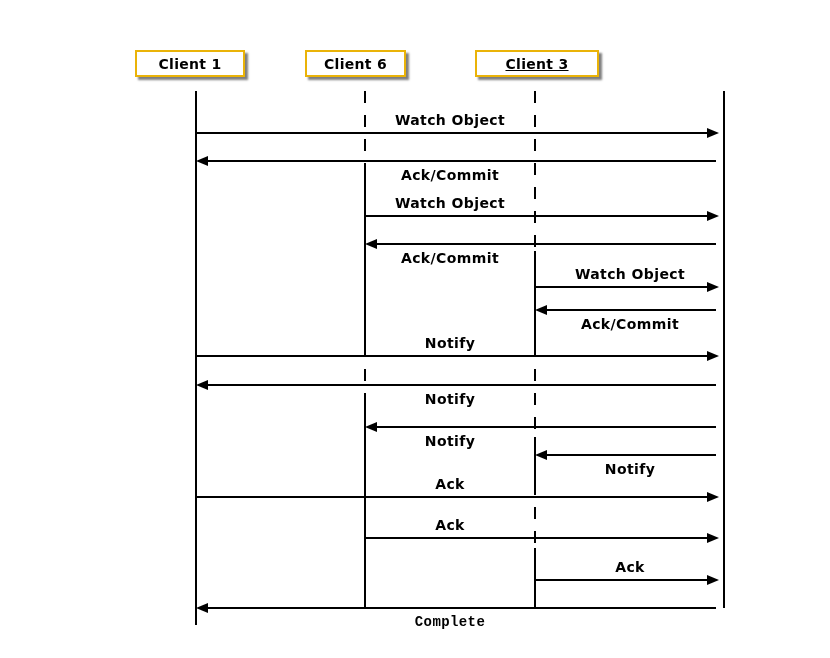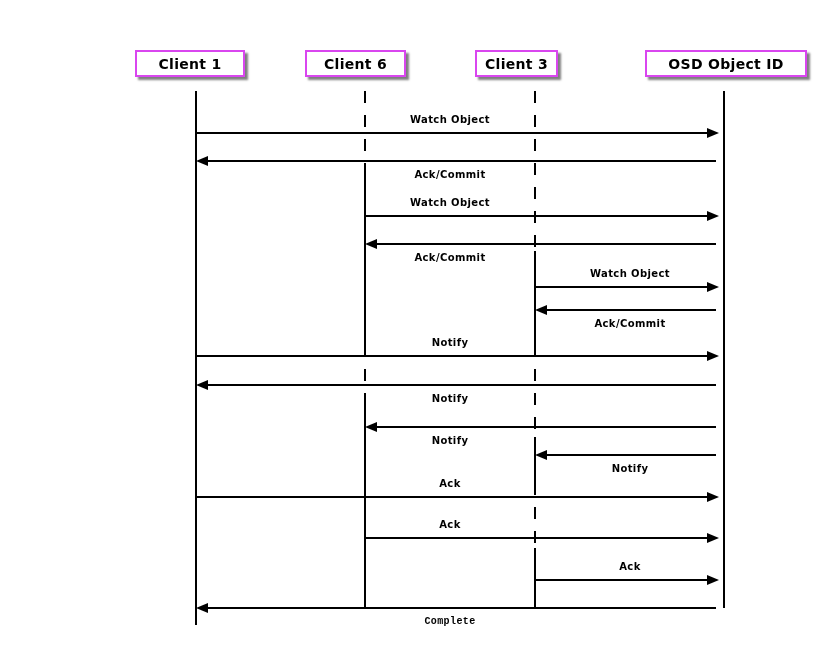--- a/index.html
+++ b/index.html
@@ -3,54 +3,51 @@
 <meta charset="utf-8">
 <style>
   html,body{margin:0;padding:0;background:#ffffff;}
   #canvas{
     position:relative;width:830px;height:658px;background:#ffffff;
     font-family:"DejaVu Sans","Liberation Sans",sans-serif;color:#000;
     overflow:hidden;
   }
   .actor-box{
     position:absolute;top:50px;height:27px;box-sizing:border-box;
-    background:#ffffff;border:2px solid #d946ef;
+    background:#ffffff;border:2px solid #eab308;
     box-shadow:3px 3px 2px rgba(0,0,0,0.5);
     display:flex;align-items:center;justify-content:center;
     font-size:14px;font-weight:bold;letter-spacing:0.3px;white-space:nowrap;
   }
   .lifeline{position:absolute;width:2px;background:#000000;}
   .lifeline.dashed{
     background:repeating-linear-gradient(to bottom,#000000 0 12px,transparent 12px 24px);
   }
   .mline{position:absolute;height:2px;background:#000000;}
   .ahead{position:absolute;width:0;height:0;border-top:5px solid transparent;border-bottom:5px solid transparent;}
   .ahead.r{border-left:12px solid #000000;}
   .ahead.l{border-right:12px solid #000000;}
   .mlabel{
-    position:absolute;font-size:10px;font-weight:bold;letter-spacing:0.4px;
+    position:absolute;font-size:14px;font-weight:bold;letter-spacing:0.4px;
     text-align:center;line-height:16px;white-space:nowrap;
   }
 </style>
 </head>
 <body>
 
 <div id="canvas">
 
   <div class="actor-box" style="left:135px;width:110px;">
     <span>Client 1</span>
   </div>
   <div class="actor-box" style="left:305px;width:101px;">
     <span>Client 6</span>
   </div>
-  <div class="actor-box" style="left:475px;width:83px;">
+  <div class="actor-box" style="left:475px;width:124px;text-decoration:underline;">
     <span>Client 3</span>
-  </div>
-  <div class="actor-box" style="left:645px;width:162px;">
-    <span>OSD Object ID</span>
   </div>
 
   <div class="lifeline" style="left:195px;top:91px;height:534px;"></div>
 
   <div class="lifeline dashed" style="left:364px;top:91px;height:77px;"></div>
   <div class="lifeline" style="left:364px;top:168px;height:177px;"></div>
   <div class="lifeline dashed" style="left:364px;top:345px;height:53px;"></div>
   <div class="lifeline" style="left:364px;top:398px;height:210px;"></div>
 
   <div class="lifeline dashed" style="left:534px;top:91px;height:160px;"></div>

